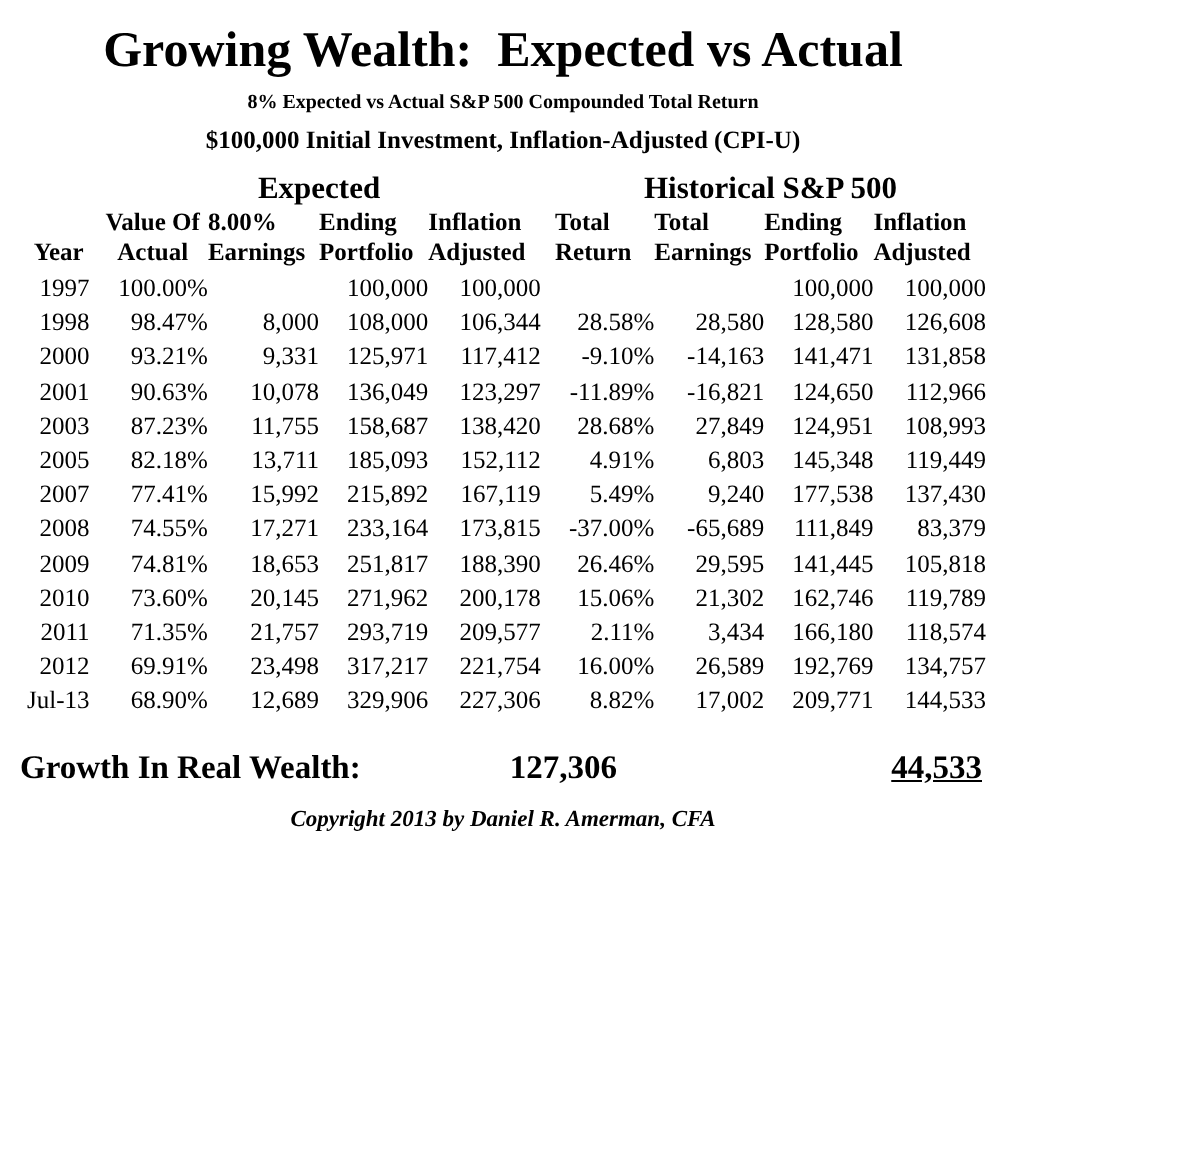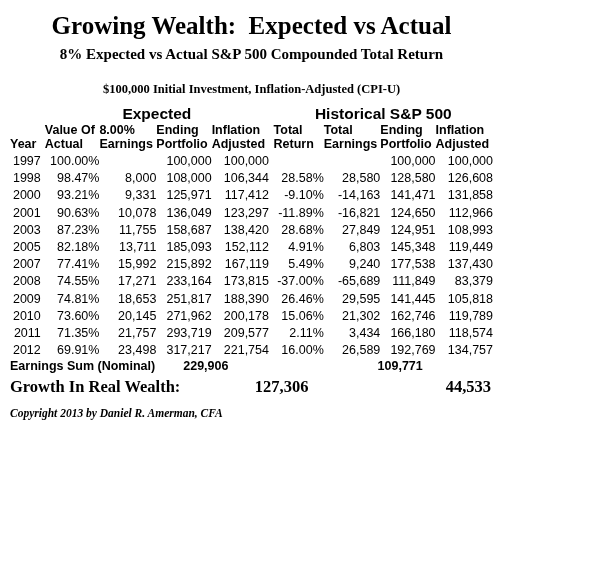--- a/index.html
+++ b/index.html
@@ -28,55 +28,55 @@
     font-size: 25px;
     letter-spacing: 0px;
     margin-top: 6px;
     margin-bottom: 6px;
     white-space: pre;
   }
   .subtitle {
     text-align: center;
     font-family: "Liberation Serif", serif;
     font-weight: bold;
-    font-size: 15px;
+    font-size: 10px;
     margin: 2px 0 0 0;
   }
   .subtitle2 {
     text-align: center;
     font-family: "Liberation Serif", serif;
     font-weight: bold;
     font-size: 12.5px;
-    margin: 19px 0 8px 0;
+    margin: 6px 0 8px 0;
   }
   table.data {
     width: 100%;
     border-collapse: collapse;
-    font-family: Liberation Sans, sans-serif;
+    font-family: Liberation Serif, serif;
     font-size: 12.5px;
   }
   table.data td, table.data th {
     padding: 0;
     margin: 0;
   }
   .grouphdr {
     text-align: center;
     font-weight: bold;
     font-size: 15.5px;
     padding-bottom: 3px;
     padding-top: 2px;
   }
   .colhdr {
     font-weight: bold;
     text-align: left;
     padding-bottom: 0px;
     white-space: nowrap;
   }
   .colhdr.c {
-    text-align: left;
+    text-align: center;
   }
   .row td {
     text-align: right;
     line-height: 17.2px;
     white-space: nowrap;
   }
   .row td.yr {
     text-align: right;
     padding-right: 4px;
   }
@@ -99,44 +99,45 @@
     white-space: nowrap;
   }
   .sumrow td.label {
     text-align: left;
     padding-left: 0px;
   }
   .sumrow td.val-left {
     text-align: center;
   }
   .growth {
-    margin-top: 4px;
+    margin-top: 14px;
     display: flex;
     align-items: flex-end;
     font-family: "Liberation Serif", serif;
     font-weight: bold;
     font-size: 16.5px;
     gap: 12px;
   }
   .growth .lbl {
     flex: 0 0 auto;
     padding-right: 4px;
   }
   .growth .v1 {
     flex: 1 1 auto;
     text-align: center;
     padding-left: 6px;
   }
   .growth .v2 {
     flex: 0 0 118px;
     text-align: right;
     padding-right: 2px;
+    text-decoration: underline;
   }
   .copyright {
-    text-align: left;
+    text-align: center;
     font-family: "Liberation Serif", serif;
     font-style: italic;
     font-weight: bold;
     font-size: 11.5px;
     margin-top: 10px;
   }
   .hdrspace { height: 2px; }
 </style>
 </head>
 <body>
@@ -333,48 +334,35 @@
           <td>69.91%</td>
           <td>23,498</td>
           <td>317,217</td>
           <td>221,754</td>
           <td></td>
           <td>16.00%</td>
           <td>26,589</td>
           <td>192,769</td>
           <td>134,757</td>
         </tr>
+        <tr class="row">
+          <td class="yr">Jul-13</td>
+          <td>68.90%</td>
+          <td>12,689</td>
+          <td>329,906</td>
+          <td>227,306</td>
+          <td></td>
+          <td>8.82%</td>
+          <td>17,002</td>
+          <td>209,771</td>
+          <td>144,533</td>
+        </tr>
       </tbody>
   </table>
 
-  <table class="data">
-    <colgroup>
-      <col class="c-year">
-        <col class="c-vod">
-        <col class="c-earn">
-        <col class="c-port">
-        <col class="c-infl">
-      <col class="c-gap">
-      <col class="c-tret">
-        <col class="c-tearn">
-        <col class="c-tport">
-        <col class="c-tinfl">
-    </colgroup>
-    <tbody>
-      <tr class="sumrow">
-        <td class="label" colspan="2">Earnings Sum (Nominal)</td>
-        <td class="val-left" colspan="2">229,906</td>
-        <td></td>
-        <td></td>
-        <td></td>
-        <td class="val-left" colspan="2">109,771</td>
-        <td></td>
-      </tr>
-    </tbody>
-  </table>
 
   <div class="growth">
     <div class="lbl">Growth In Real Wealth:</div>
     <div class="v1">127,306</div>
     <div class="v2">44,533</div>
   </div>
 
   <div class="copyright">Copyright 2013 by Daniel R. Amerman, CFA</div>
 
 </div>

